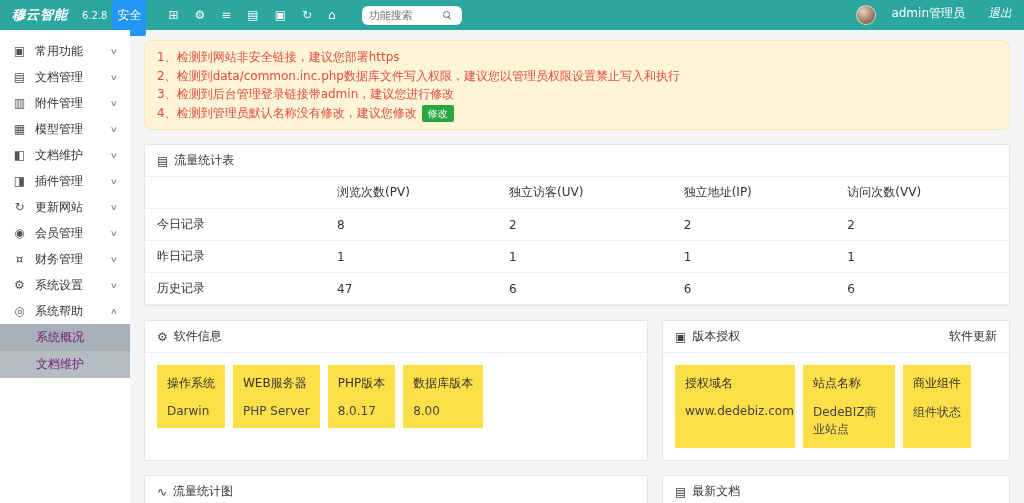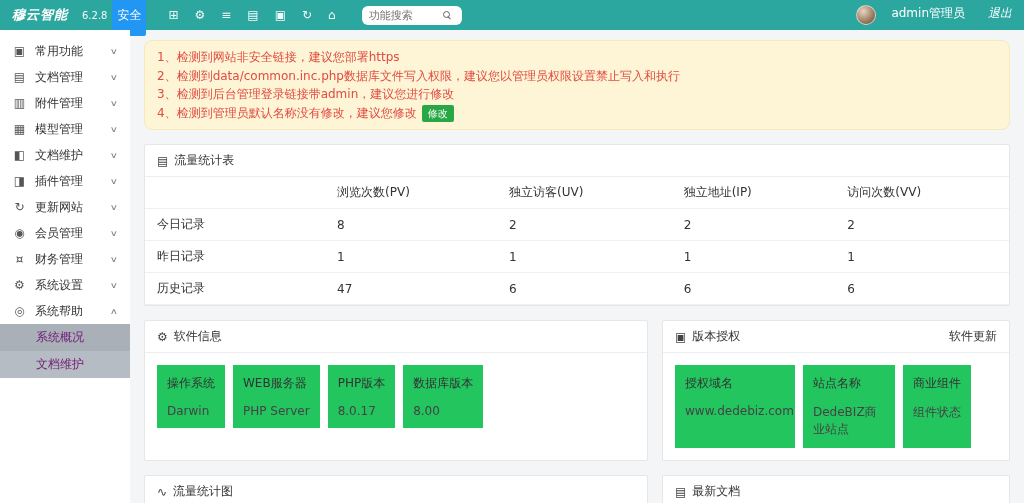--- a/index.html
+++ b/index.html
@@ -47,21 +47,21 @@
   table.traffic th, table.traffic td { text-align:left; font-weight:normal; padding:7px 12px; border-bottom:1px solid #f0f0f0; color:#333; }
   table.traffic th { color:#333; }
   table.traffic .col-label { width:180px; }
   
   .cards-row { display:flex; gap:14px; }
   .card.software { flex:0 0 504px; }
   .card.license { flex:1; }
   .card.chart { flex:0 0 504px; }
   .card.docs { flex:1; }
   .info-boxes { display:flex; gap:8px; padding:12px; align-items:stretch; }
-  .info-box { background:#22c55e; padding:10px 10px; min-width:64px; }
+  .info-box { background:#fde047; padding:10px 10px; min-width:64px; }
   .info-box .lbl { font-size:12px; color:#333; white-space:nowrap; }
   .info-box .val { margin-top:12px; font-size:12px; color:#444; }
   .info-box .val.nowrap { white-space:nowrap; }
   .info-box .val.link { cursor:pointer; }
   .license .info-box { min-width:60px; max-width:92px; }
   .license .info-box.wide { max-width:120px; }
 </style>
 </head>
 <body>
 

